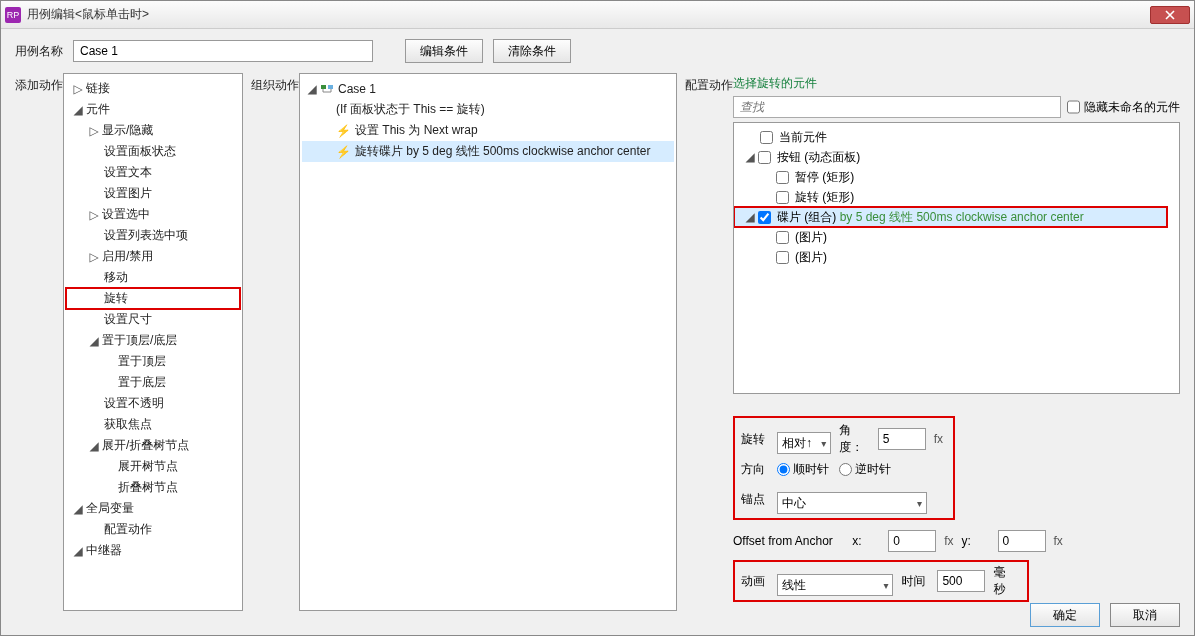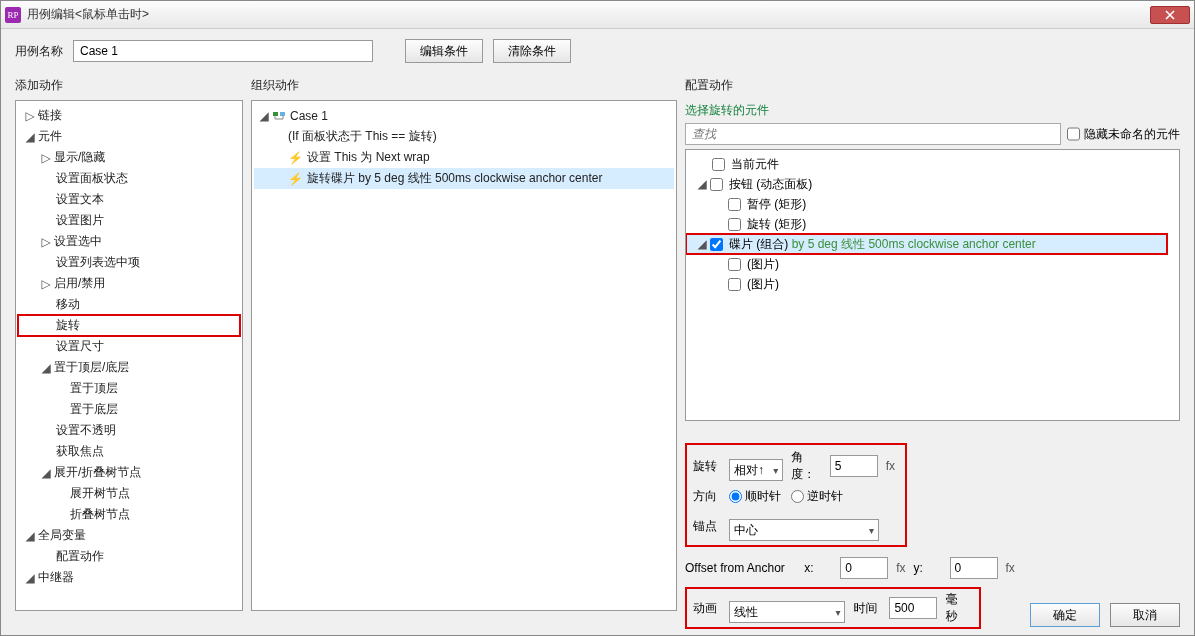--- a/index.html
+++ b/index.html
@@ -1,27 +1,27 @@
 <!DOCTYPE html>
 <html><head>
 <meta charset="utf-8">
 <style>
 * { box-sizing: border-box; margin: 0; padding: 0; font-family: "Microsoft YaHei", "SimSun", Arial, sans-serif; font-size: 12px; }
 body { background: #fff; width: 1195px; height: 636px; overflow: hidden; }
 .window { width: 100%; height: 100%; border: 1px solid #888; background: #f0f0f0; position: relative; }
 .titlebar { height: 28px; background: linear-gradient(#fcfcfc, #e8e8e8); display: flex; align-items: center; padding: 0 4px; border-bottom: 1px solid #ccc; }
-.titlebar .appicon { width: 16px; height: 16px; background: #9c27b0; color: #fff; font-size: 9px; text-align: center; line-height: 16px; border-radius: 2px; margin-right: 6px; font-family: Liberation Serif, serif; }
+.titlebar .appicon { width: 16px; height: 16px; background: #9c27b0; color: #fff; font-size: 9px; text-align: center; line-height: 16px; border-radius: 2px; margin-right: 6px; }
 .titlebar .title { flex: 1; color: #333; }
 .titlebar .closebtn { width: 40px; height: 18px; background: #c75050; border: 1px solid #a03030; color: #fff; display: flex; align-items: center; justify-content: center; border-radius: 2px; cursor: pointer; }
 .toprow { display: flex; align-items: center; padding: 10px 14px; gap: 10px; }
 .toprow label { color: #222; }
 .toprow input[type=text] { flex: 0 0 300px; height: 22px; padding: 2px 6px; border: 1px solid #999; background: #fff; }
 .toprow .btn { height: 24px; padding: 0 14px; background: linear-gradient(#fdfdfd,#e6e6e6); border: 1px solid #999; cursor: pointer; }
 .columns { display: flex; padding: 0 14px 10px 14px; gap: 0; height: 548px; }
-.panel { display: flex; flex-direction: column; }
+.panel { display: flex; flex-direction: row; }
 .panel-header { color: #222; padding: 4px 0 6px 0; }
 .panel-body { flex: 1; background: #fff; border: 1px solid #999; overflow-y: auto; overflow-x: hidden; padding: 4px 2px; }
 .right-panel .panel-body { border: none; background: transparent; overflow: visible; padding: 0; }
 .colA { width: 228px; }
 .colB { width: 426px; margin-left: 8px; }
 .colC { flex: 1; margin-left: 8px; }
 .tree-item { display: flex; align-items: center; height: 21px; cursor: pointer; white-space: nowrap; }
 .tw { display: inline-block; width: 12px; text-align: center; color: #555; margin-right: 2px; }
 .tree-label { color: #222; }
 .lightning { color: #f0a020; margin-right: 4px; }

